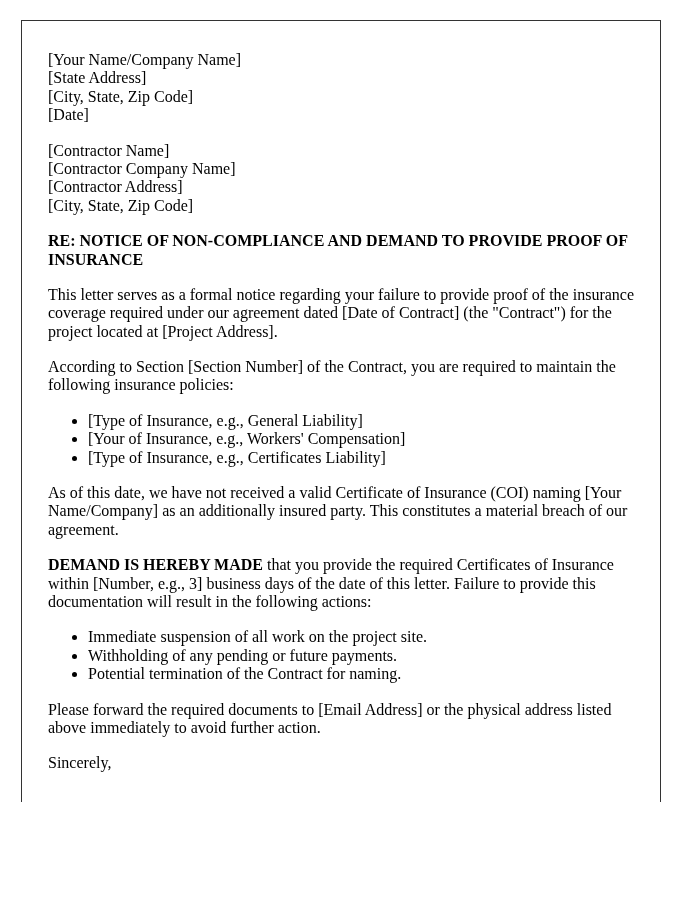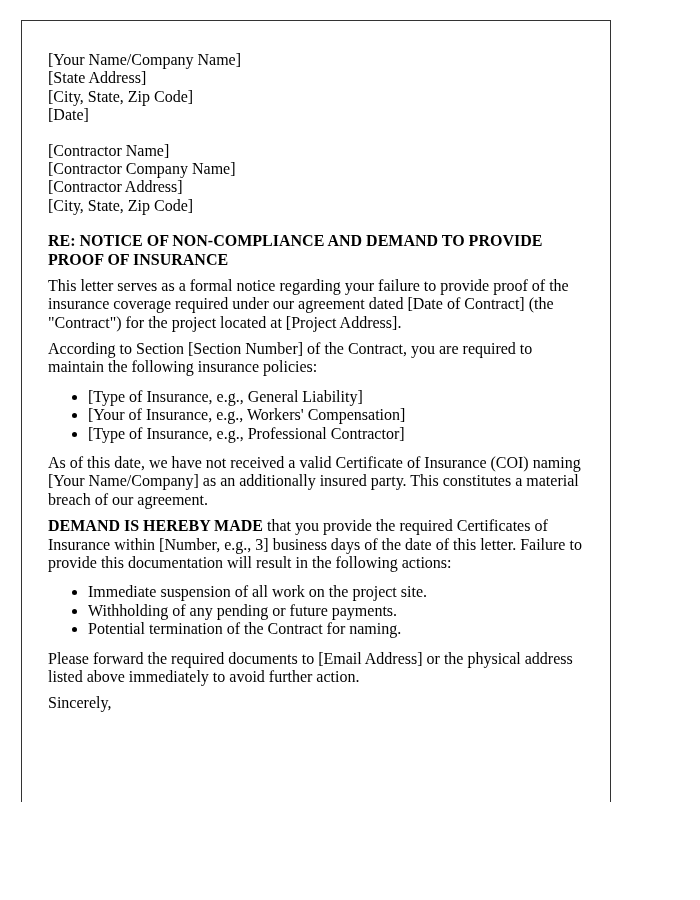--- a/index.html
+++ b/index.html
@@ -18,32 +18,32 @@
     background: #ffffff;
     font-family: "Liberation Serif", "DejaVu Serif", serif;
     font-size: 16px;
     line-height: 1.15;
     color: #000000;
   }
   .page {
     position: absolute;
     left: 21px;
     top: 20px;
-    width: 590px;
+    width: 640px;
     height: 782px;
     border-top: 1px solid #333333;
     border-left: 1px solid #333333;
     border-right: 1px solid #333333;
     border-bottom: none;
     padding: 30px 26px 0 26px;
     overflow: hidden;
   }
   .addr-block { margin: 0 0 17px 0; }
   .addr-block div { white-space: nowrap; }
-  p { margin: 8px 0; }
+  p { margin: 17px 0; }
   p:first-child { margin-top: 0; }
   .subject { font-weight: bold; }
   ul {
     margin: 11px 0;
     padding-left: 40px;
     list-style-type: disc;
   }
   li { margin: 0; }
   strong { font-weight: bold; }
 </style>
@@ -70,21 +70,21 @@
     <p class="subject">RE: NOTICE OF NON-COMPLIANCE AND DEMAND TO PROVIDE PROOF OF INSURANCE</p>
 
 
     <p>This letter serves as a formal notice regarding your failure to provide proof of the insurance coverage required under our agreement dated [Date of Contract] (the "Contract") for the project located at [Project Address].</p>
 
     <p>According to Section [Section Number] of the Contract, you are required to maintain the following insurance policies:</p>
 
     <ul>
       <li>[Type of Insurance, e.g., General Liability]</li>
       <li>[Your of Insurance, e.g., Workers' Compensation]</li>
-      <li>[Type of Insurance, e.g., Professional Contractor]</li>
+      <li>[Type of Insurance, e.g., Certificates Liability]</li>
     </ul>
 
     <p>As of this date, we have not received a valid Certificate of Insurance (COI) naming [Your Name/Company] as an additionally insured party. This constitutes a material breach of our agreement.</p>
 
     <p><strong>DEMAND IS HEREBY MADE</strong><span> that you provide the required Certificates of Insurance within [Number, e.g., 3] business days of the date of this letter. Failure to provide this documentation will result in the following actions:</span></p>
 
     <ul>
       <li>Immediate suspension of all work on the project site.</li>
       <li>Withholding of any pending or future payments.</li>
       <li>Potential termination of the Contract for naming.</li>

